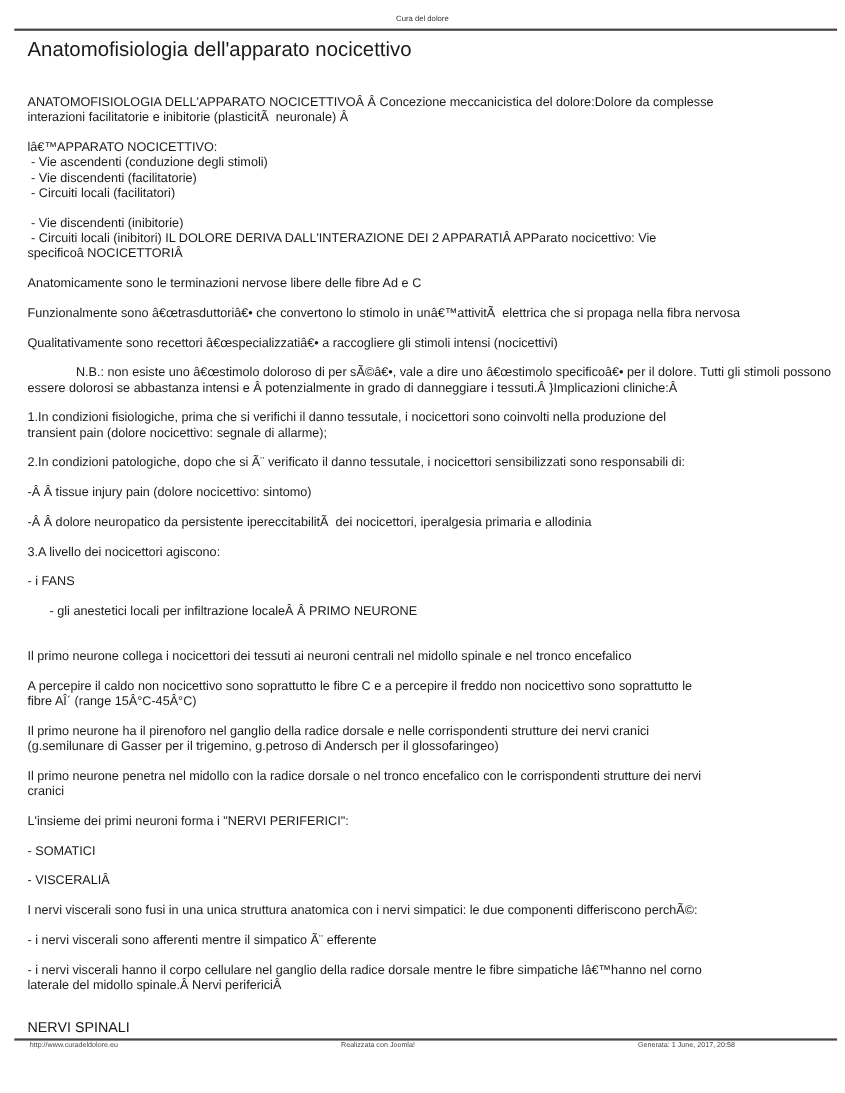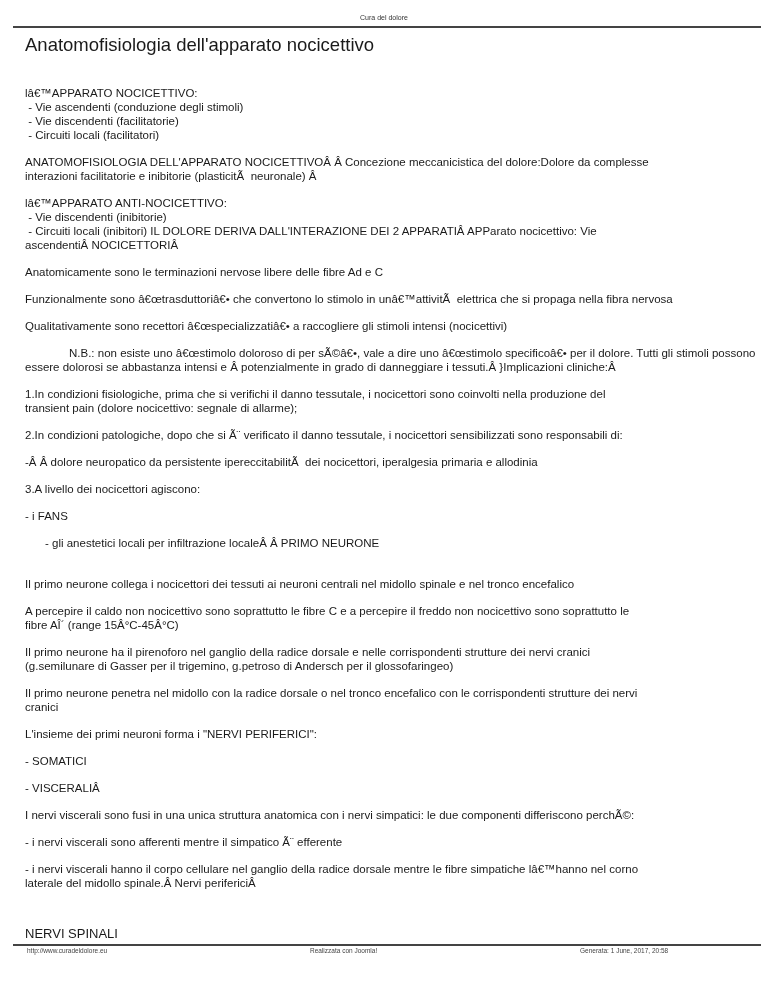--- a/index.html
+++ b/index.html
@@ -43,54 +43,56 @@
 </head>
 <body>
 
 <div class="header-text">Cura del dolore</div>
 <div class="rule top"></div>
 
 <h1 class="title">Anatomofisiologia dell'apparato nocicettivo</h1>
 
 <div class="content" id="content">
     <div class="p">
+      <span class="line" style="white-space: pre;">ANATOMOFISIOLOGIA DELL'APPARATO NOCICETTIVOÂ Â Concezione meccanicistica del dolore:Dolore da complesse</span>
+      <span class="line" style="white-space: pre;">interazioni facilitatorie e inibitorie (plasticitÃ  neuronale) Â</span>
+    </div>
+    <div class="p">
       <span class="line" style="white-space: pre;">lâ€™APPARATO NOCICETTIVO:</span>
       <span class="line" style="white-space: pre;"> - Vie ascendenti (conduzione degli stimoli)</span>
       <span class="line" style="white-space: pre;"> - Vie discendenti (facilitatorie)</span>
       <span class="line" style="white-space: pre;"> - Circuiti locali (facilitatori)</span>
     </div>
     <div class="p">
-      <span class="line" style="white-space: pre;">ANATOMOFISIOLOGIA DELL'APPARATO NOCICETTIVOÂ Â Concezione meccanicistica del dolore:Dolore da complesse</span>
-      <span class="line" style="white-space: pre;">interazioni facilitatorie e inibitorie (plasticitÃ  neuronale) Â</span>
-    </div>
-    <div class="p">
-      <span class="line" style="white-space: pre;">lâ€™APPARATO ANTI-NOCICETTIVO:</span>
       <span class="line" style="white-space: pre;"> - Vie discendenti (inibitorie)</span>
       <span class="line" style="white-space: pre;"> - Circuiti locali (inibitori) IL DOLORE DERIVA DALL'INTERAZIONE DEI 2 APPARATIÂ APParato nocicettivo: Vie</span>
-      <span class="line" style="white-space: pre;">ascendentiÂ NOCICETTORIÂ</span>
+      <span class="line" style="white-space: pre;">specificoâ NOCICETTORIÂ</span>
     </div>
     <div class="p">
       <span class="line" style="white-space: pre;">Anatomicamente sono le terminazioni nervose libere delle fibre Ad e C</span>
     </div>
     <div class="p">
       <span class="line" style="white-space: pre;">Funzionalmente sono â€œtrasduttoriâ€• che convertono lo stimolo in unâ€™attivitÃ  elettrica che si propaga nella fibra nervosa</span>
     </div>
     <div class="p">
       <span class="line" style="white-space: pre;">Qualitativamente sono recettori â€œspecializzatiâ€• a raccogliere gli stimoli intensi (nocicettivi)</span>
     </div>
     <div class="p">
       <span class="line" style="white-space: pre; margin-left: 44px;">N.B.: non esiste uno â€œstimolo doloroso di per sÃ©â€•, vale a dire uno â€œstimolo specificoâ€• per il dolore. Tutti gli stimoli possono</span>
       <span class="line" style="white-space: pre;">essere dolorosi se abbastanza intensi e Â potenzialmente in grado di danneggiare i tessuti.Â }Implicazioni cliniche:Â</span>
     </div>
     <div class="p">
       <span class="line" style="white-space: pre;">1.In condizioni fisiologiche, prima che si verifichi il danno tessutale, i nocicettori sono coinvolti nella produzione del</span>
       <span class="line" style="white-space: pre;">transient pain (dolore nocicettivo: segnale di allarme);</span>
     </div>
     <div class="p">
       <span class="line" style="white-space: pre;">2.In condizioni patologiche, dopo che si Ã¨ verificato il danno tessutale, i nocicettori sensibilizzati sono responsabili di:</span>
+    </div>
+    <div class="p">
+      <span class="line" style="white-space: pre;">-Â Â tissue injury pain (dolore nocicettivo: sintomo)</span>
     </div>
     <div class="p">
       <span class="line" style="white-space: pre;">-Â Â dolore neuropatico da persistente ipereccitabilitÃ  dei nocicettori, iperalgesia primaria e allodinia</span>
     </div>
     <div class="p">
       <span class="line" style="white-space: pre;">3.A livello dei nocicettori agiscono:</span>
     </div>
     <div class="p">
       <span class="line" style="white-space: pre;">- i FANS</span>
     </div>

